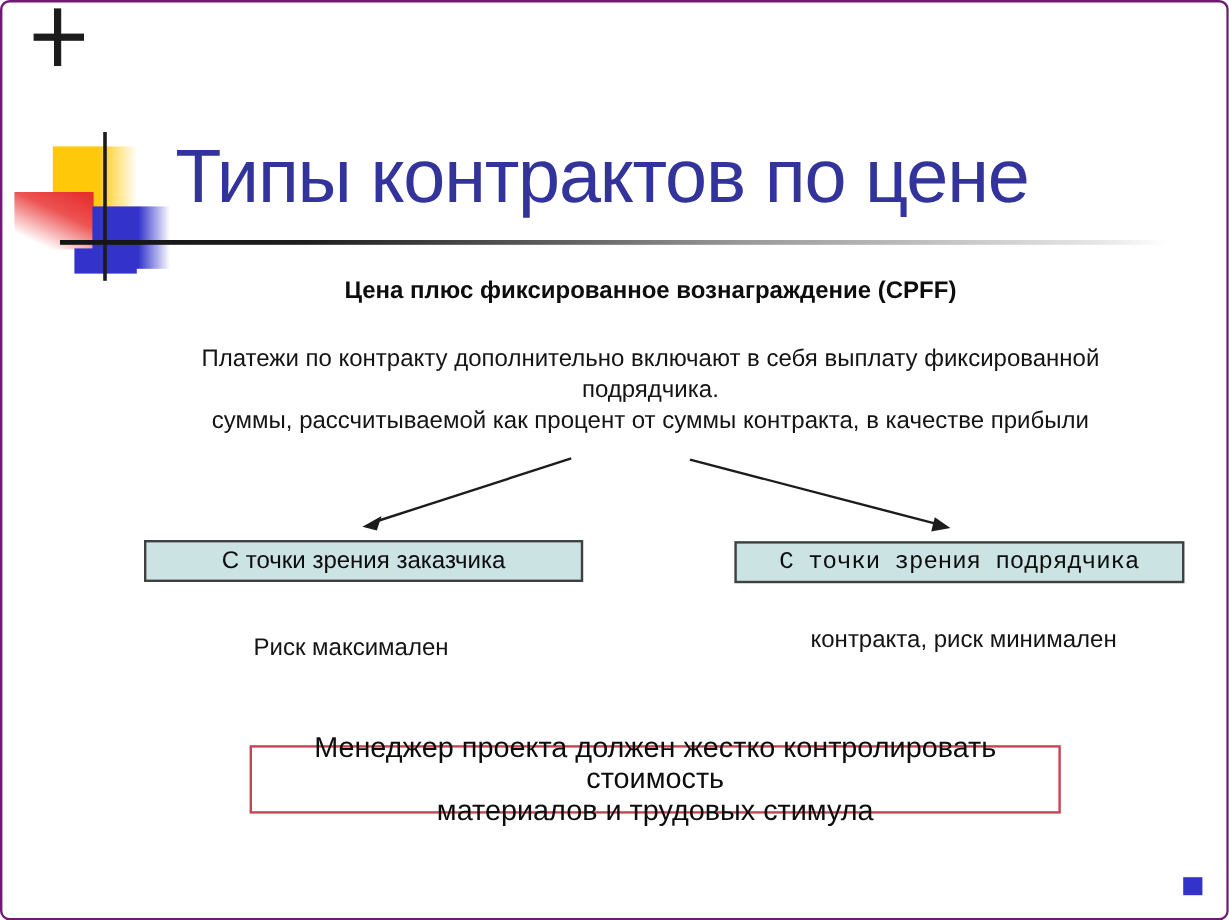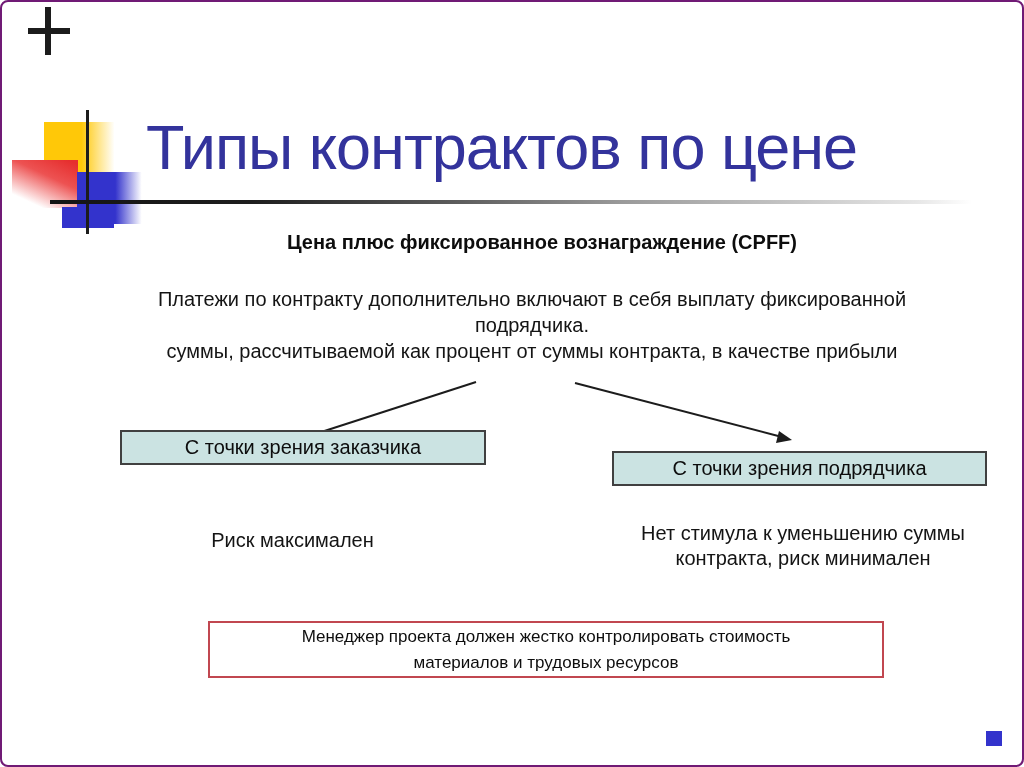--- a/index.html
+++ b/index.html
@@ -52,46 +52,46 @@
     font-size: 63px; line-height: 1.15; letter-spacing: -1px;
     color: #33339C; white-space: nowrap;
   }
 
   .subtitle {
     left: 140px; top: 229px; width: 800px;
     font-size: 20px; font-weight: bold; text-align: center; color: #0d0d0d;
   }
 
   .intro {
-    left: 140px; top: 284px; width: 780px;
+    left: 150px; top: 284px; width: 780px;
     font-size: 20px; line-height: 26px; text-align: center; color: #141414;
   }
 
   .arrows-svg { left: 290px; top: 370px; width: 510px; height: 76px; }
 
   .view-box {
     height: 35px;
     background: #CBE3E2;
     border: 2px solid #404040;
     display: flex; align-items: center; justify-content: center;
     font-size: 20px; color: #0d0d0d;
   }
-  .view-box-left  { left: 118px; top: 428px; width: 366px; }
-  .view-box-right { left: 610px; top: 449px; width: 375px; }
+  .view-box-left  { left: 118px; top: 448px; width: 366px; }
+  .view-box-right { left: 610px; top: 449px; width: 375px; font-family: Liberation Mono, monospace; }
 
   .note { font-size: 20px; line-height: 25px; text-align: center; color: #141414; }
   .note-left  { left: 118px; top: 514px; width: 345px; margin-top: 12px; }
   .note-right { left: 620px; top: 519px; width: 362px; }
 
   .warning-box {
     left: 206px; top: 619px; width: 676px; height: 57px;
     background: #ffffff;
     border: 2px solid #C14750;
     display: flex; flex-direction: column; align-items: center; justify-content: center;
-    font-size: 17px; line-height: 26px; text-align: center; color: #0d0d0d;
+    font-size: 24px; line-height: 26px; text-align: center; color: #0d0d0d;
   }
 
   
   .corner-square { left: 984px; top: 729px; width: 16px; height: 15px; background: #3333CC; }
 </style>
 </head>
 <body>
 
 <div class="slide">
 
@@ -133,24 +133,23 @@
 
   <div class="abs view-box view-box-left">
     <span>С точки зрения заказчика</span>
   </div>
   <div class="abs view-box view-box-right">
     <span>С точки зрения подрядчика</span>
   </div>
 
   <div class="abs note note-left">Риск максимален</div>
   <div class="abs note note-right">
-    <div>Нет стимула к уменьшению суммы</div>
     <div>контракта,  риск минимален</div>
   </div>
 
   <div class="abs warning-box">
     <div>Менеджер проекта должен жестко контролировать стоимость</div>
-    <div>материалов и трудовых ресурсов</div>
+    <div>материалов и трудовых стимула</div>
   </div>
 
   <div class="abs corner-square"></div>
 
 </div>
 
 </body></html>

